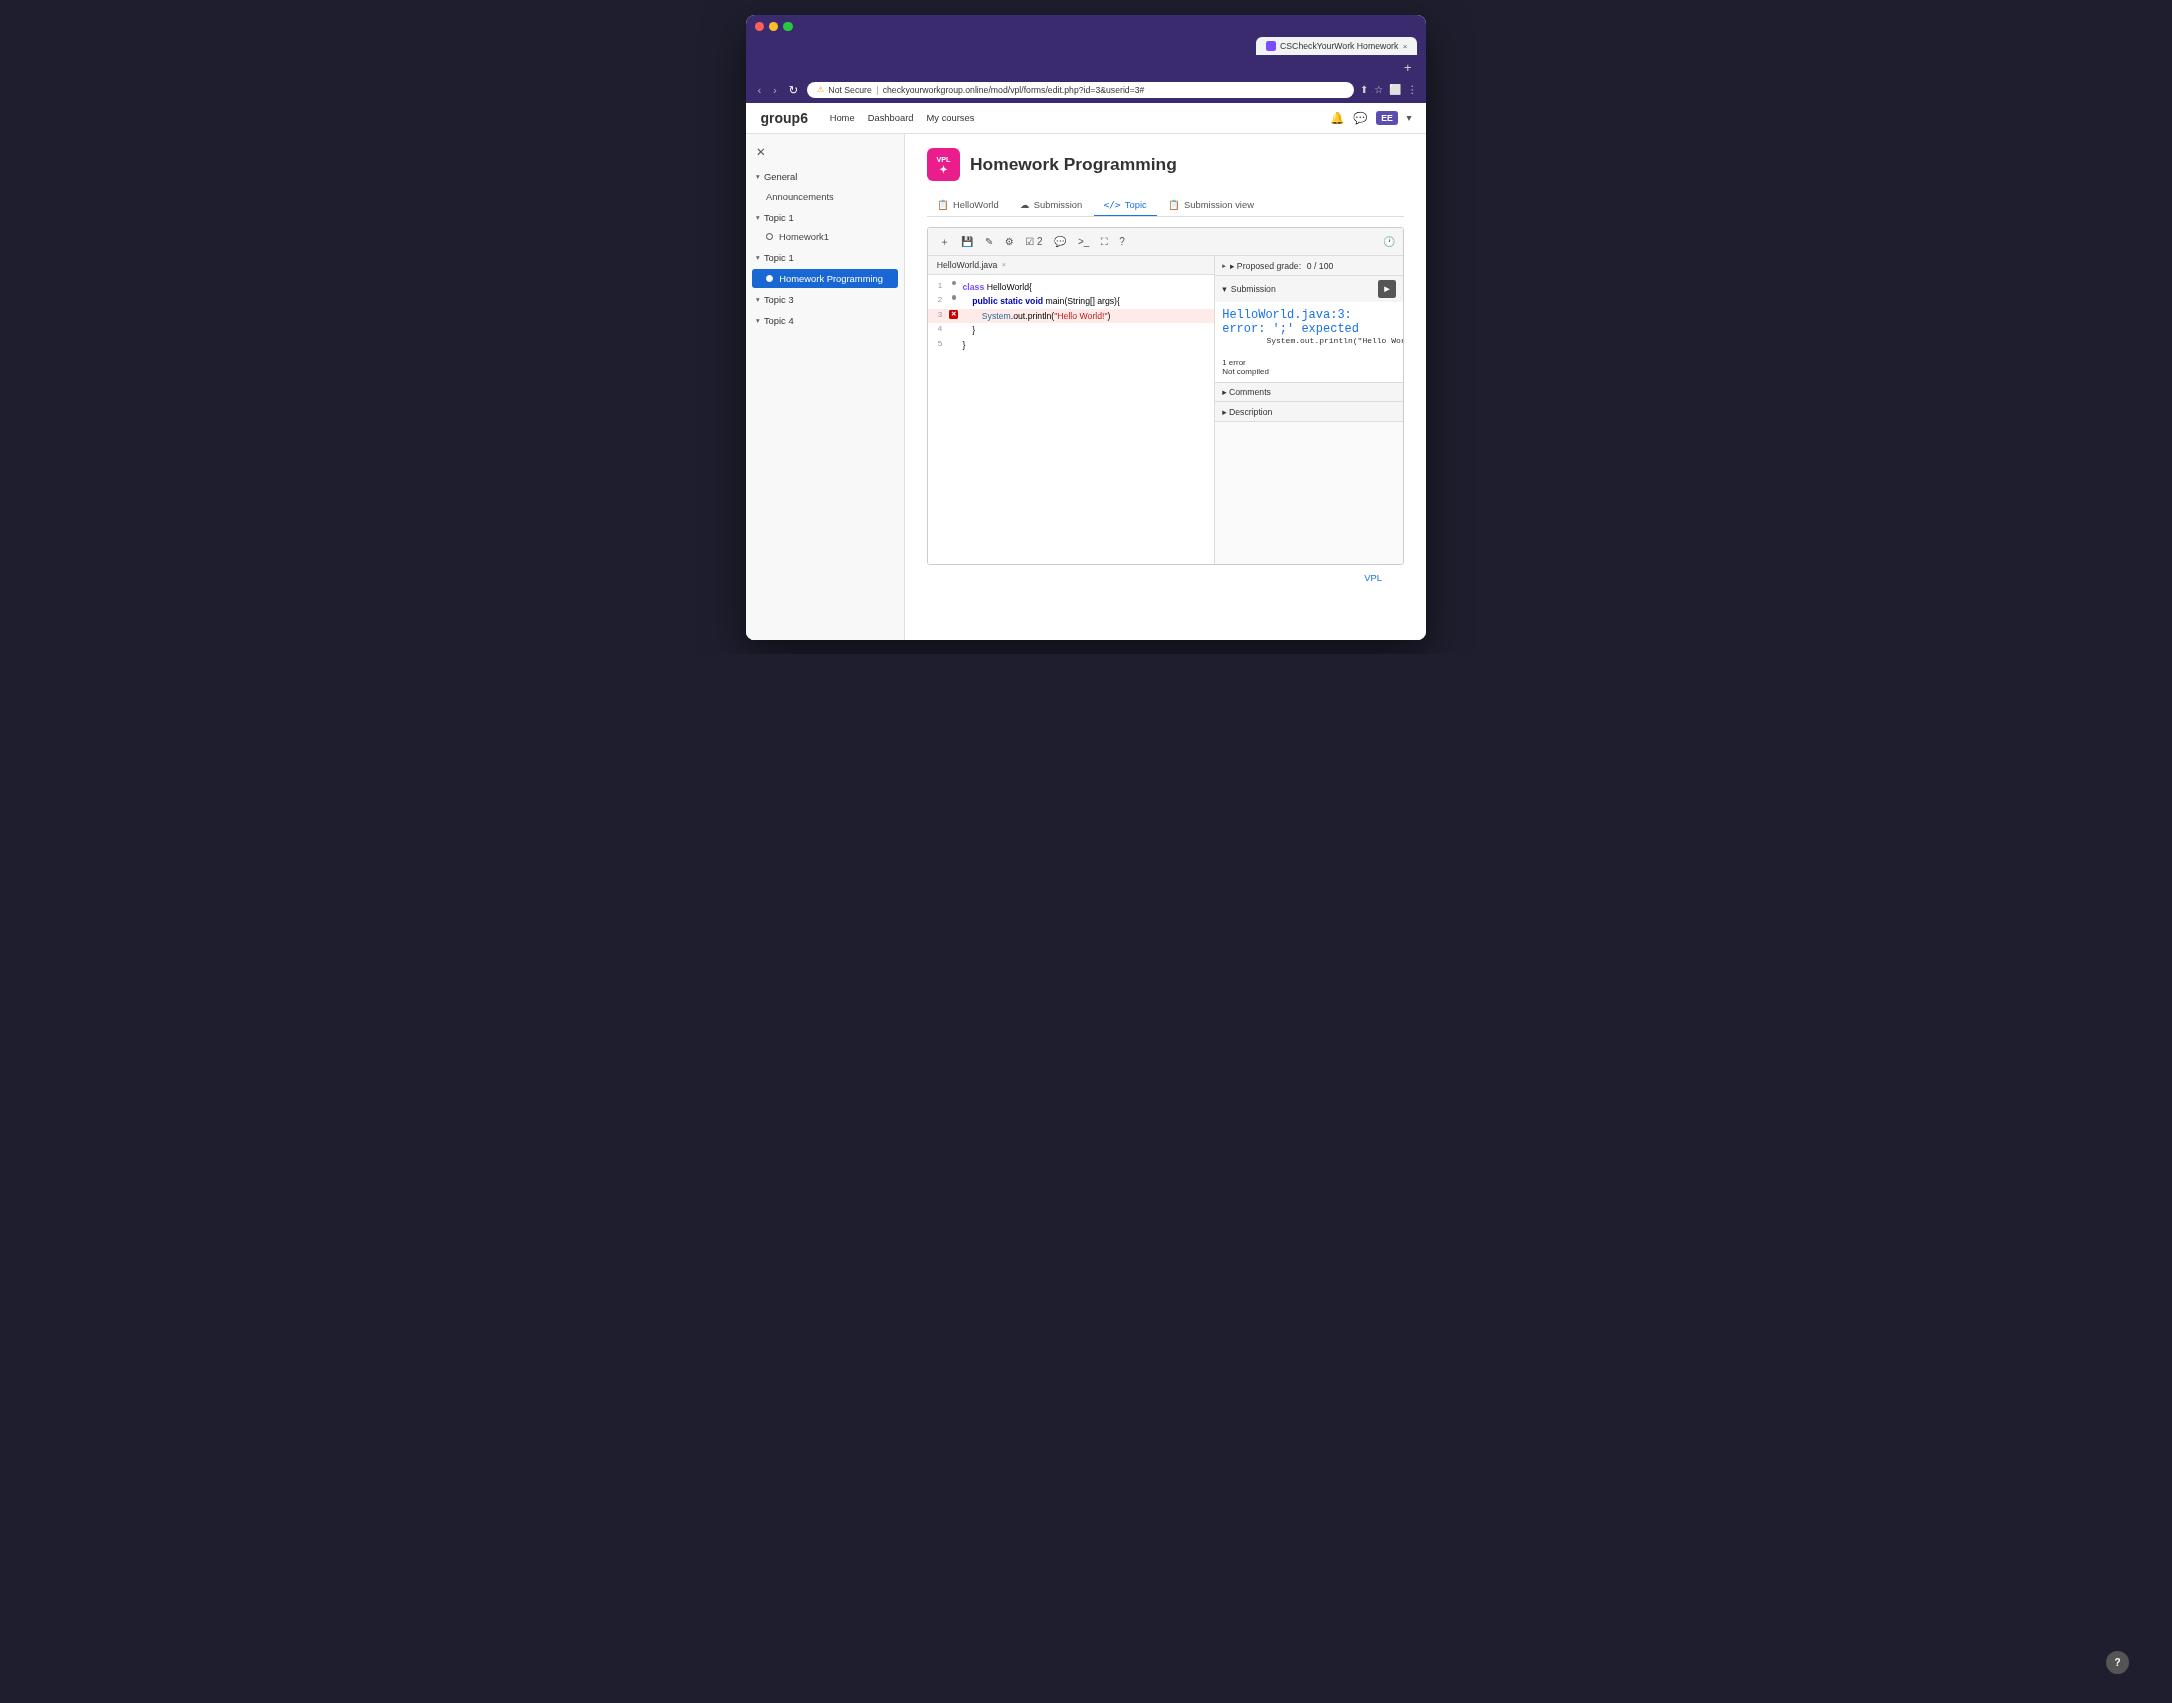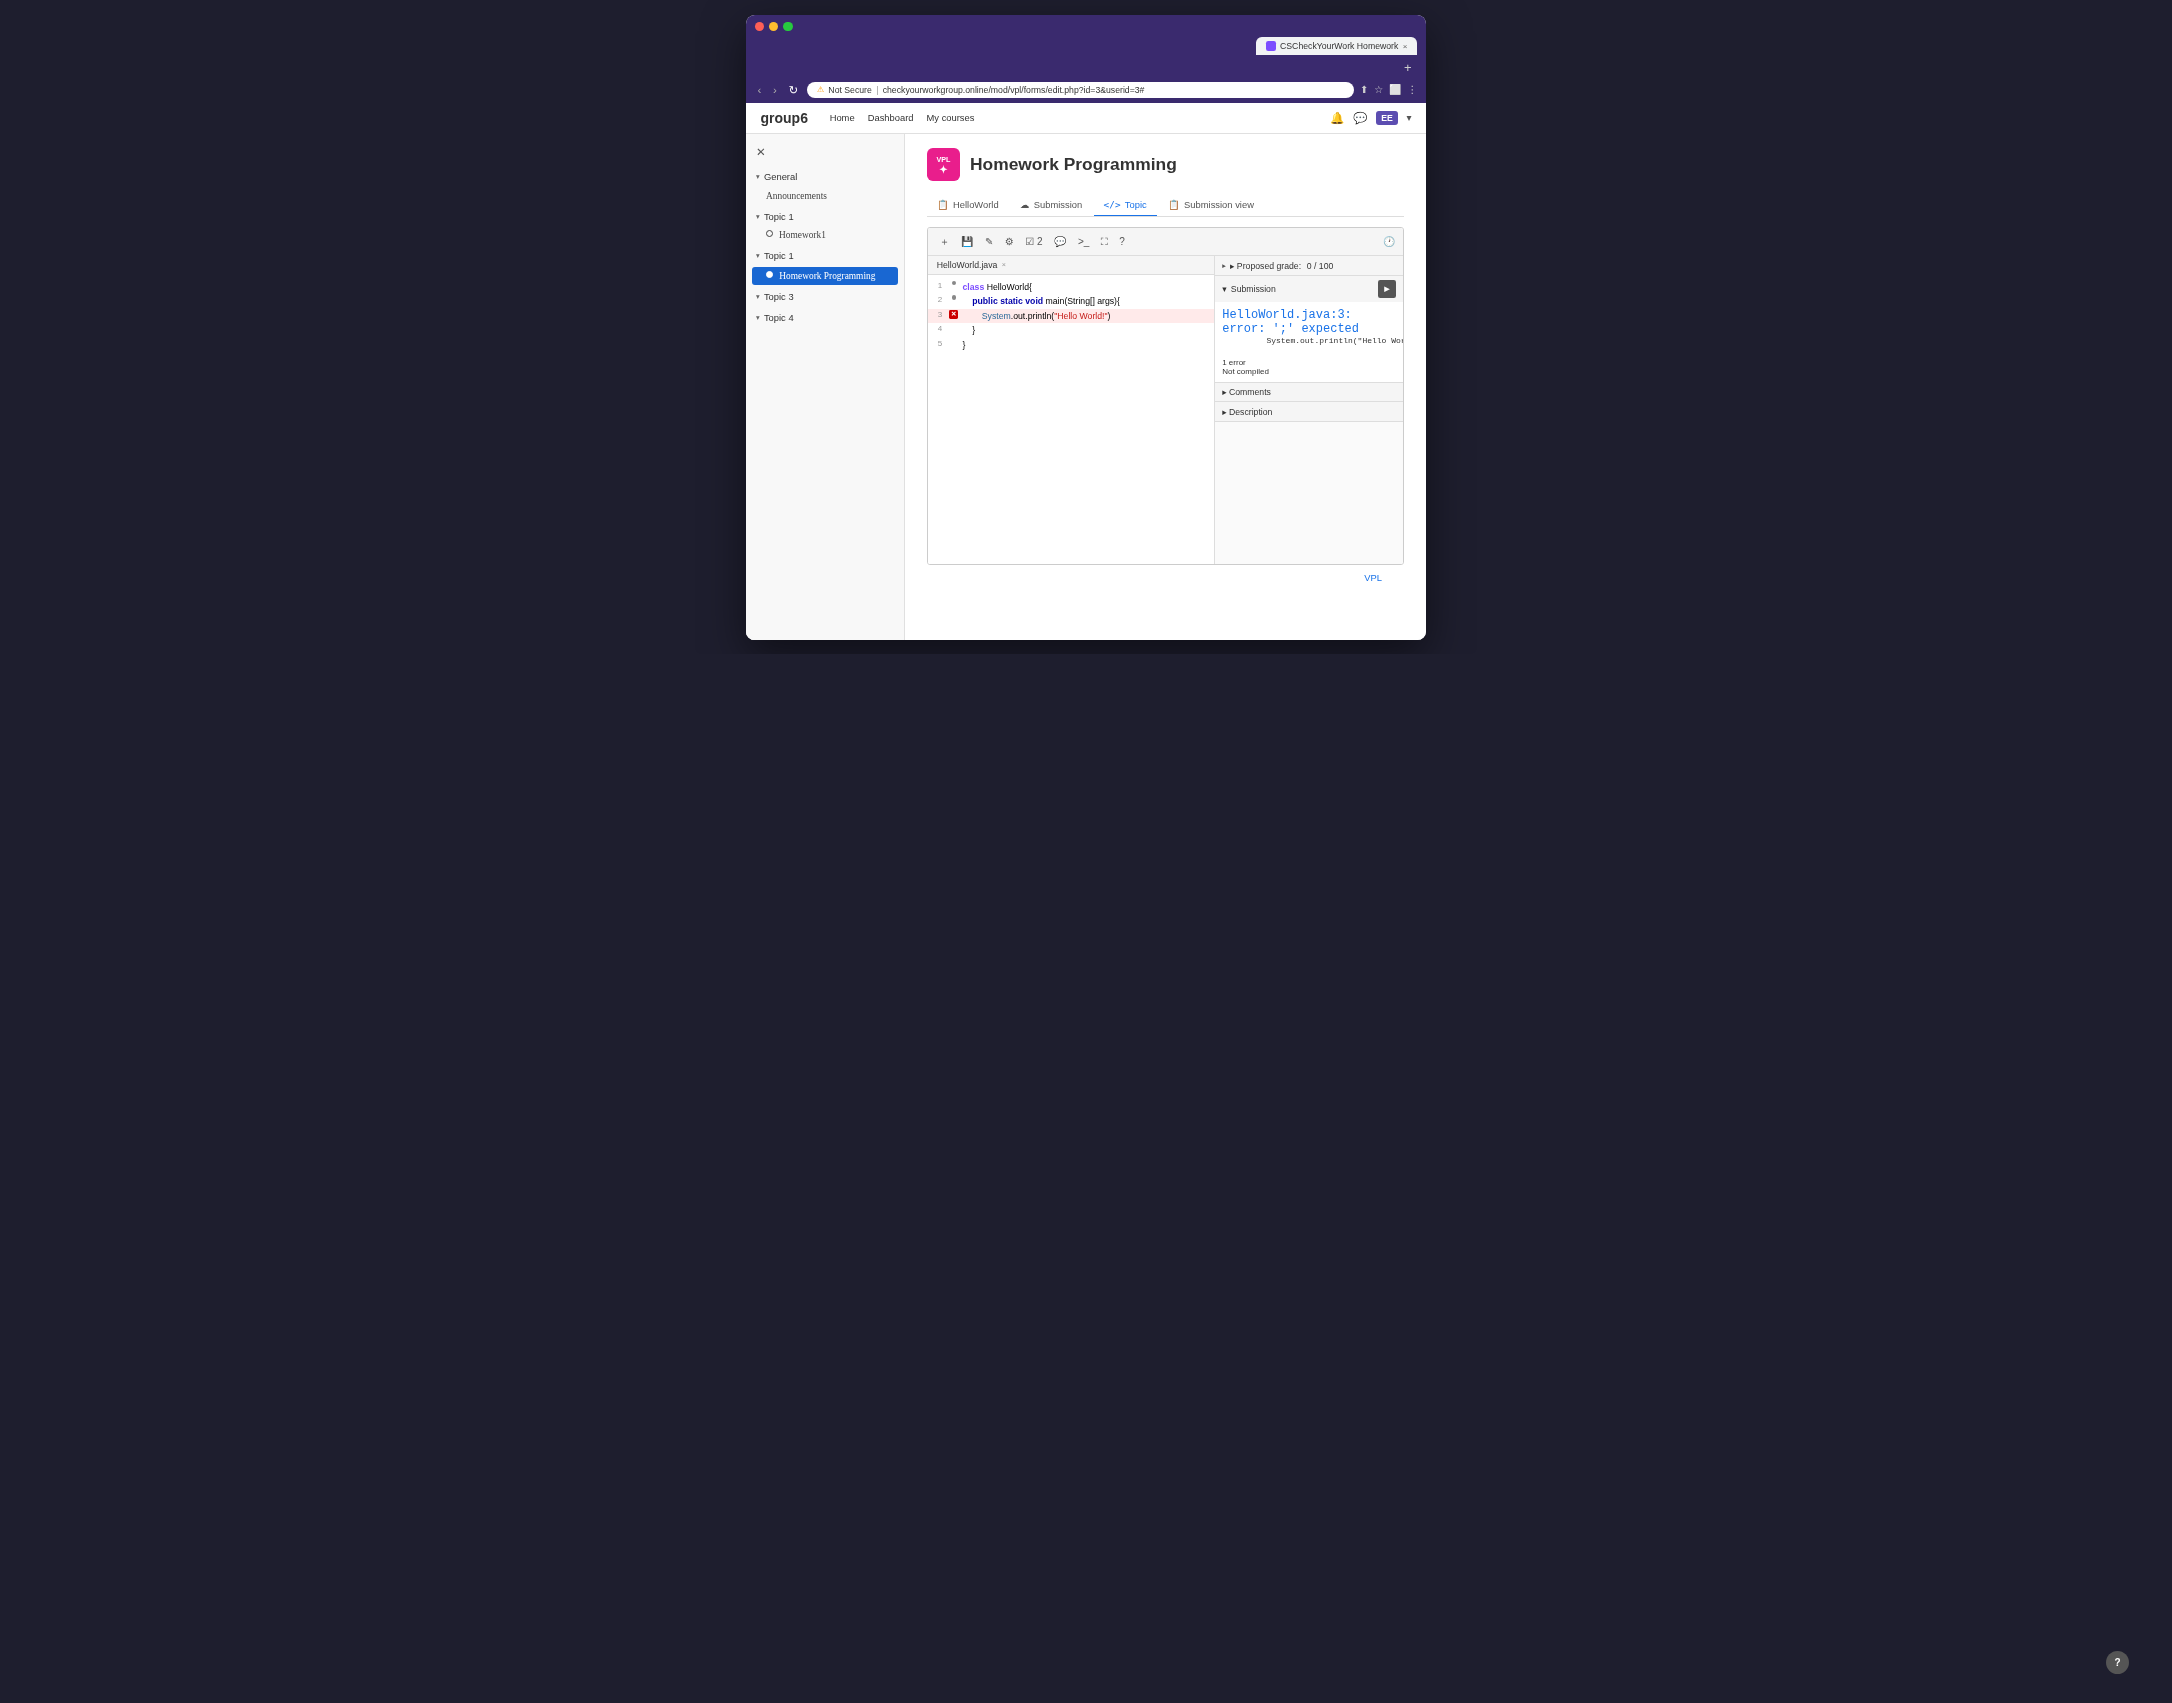--- a/index.html
+++ b/index.html
@@ -184,22 +184,22 @@
       font-weight: 500;
       color: #333;
     }
     .sidebar-section-header .chevron { font-size: 7.2px; color: #666; }
     .sidebar-item {
       padding: 4.3px 10px 4.3px 20px;
       font-size: 9.4px;
       color: #444;
       cursor: pointer;
       display: flex;
+      align-items: center;
       gap: 5.8px;
-      font-family: Liberation Serif, serif;
     }
     .sidebar-item.active {
       background: #1967d2;
       color: #fff;
       border-radius: 2.9px;
       margin: 1.4px 5.8px;
       padding: 4.3px 10px 4.3px 14.5px;
     }
     .sidebar-item .item-dot {
       width: 7.2px; height: 7.2px;

